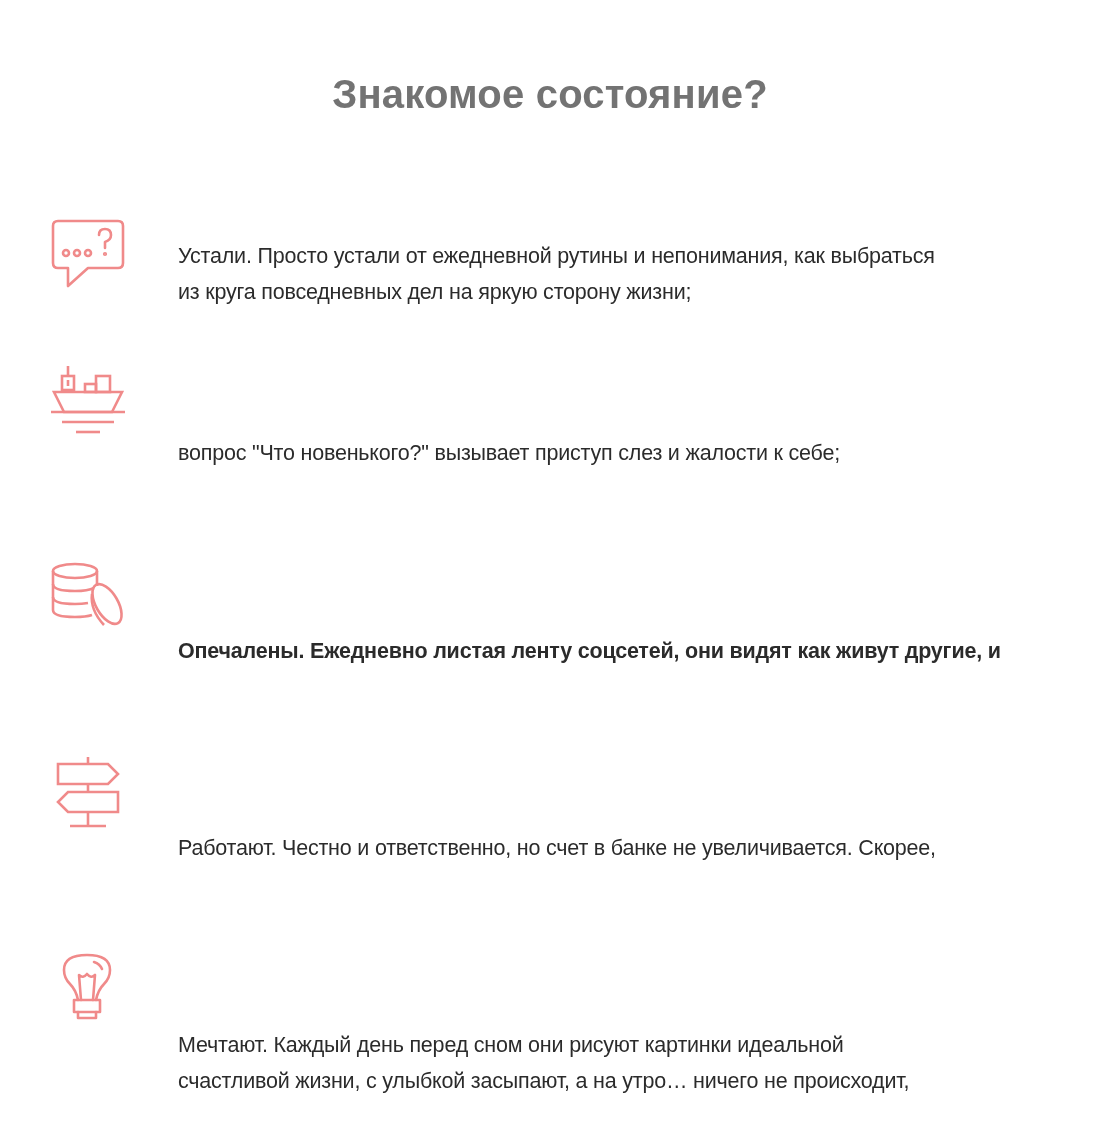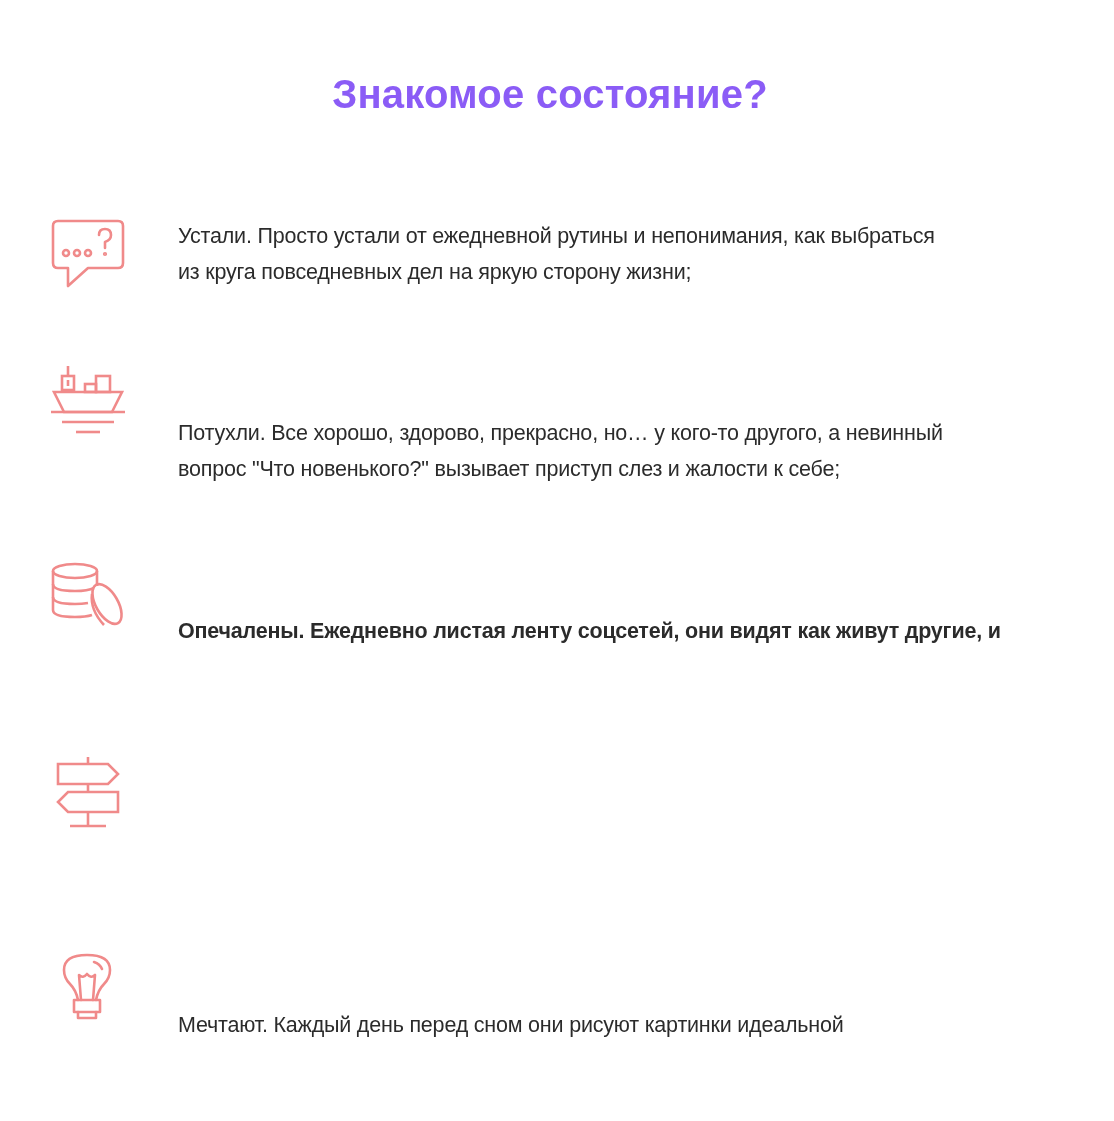--- a/index.html
+++ b/index.html
@@ -15,21 +15,21 @@
     font-family: "Liberation Sans", "DejaVu Sans", sans-serif;
   }
   .title {
     position: absolute;
     left: 0;
     top: 40px;
     width: 1100px;
     text-align: center;
     font-size: 40px;
     font-weight: bold;
-    color: #8b5cf6;
+    color: #737373;
     letter-spacing: 0.2px;
     line-height: 54px;
   }
   .item {
     position: absolute;
     left: 0;
     width: 1114px;
   }
   .icon {
     position: absolute;
@@ -44,20 +44,21 @@
   }
   .text {
     position: absolute;
     left: 178px;
     width: 870px;
     font-size: 21.5px;
     line-height: 36px;
     color: #2b2b2b;
     font-weight: 300;
     letter-spacing: -0.2px;
+    margin-top: 20px;
   }
   .text span { display: block; white-space: nowrap; }
 </style>
 </head>
 <body>
 
 <h1 class="title">Знакомое состояние?</h1>
 
 <div class="item" style="top:0;">
   <div class="icon" style="top:218px;">
@@ -84,21 +85,20 @@
       <path d="M20 16 V22"></path>
       <rect x="37" y="20" width="11" height="8"></rect>
       <rect x="48" y="12" width="14" height="16"></rect>
       <path d="M6 28 H74 L64 48 H16 Z"></path>
       <path d="M3 48 H77"></path>
       <path d="M14 58 H66"></path>
       <path d="M28 68 H52"></path>
     </svg>
   </div>
   <div class="text" style="top:415px;">
-    <span>Потухли. Все хорошо, здорово, прекрасно, но… у кого-то другого, а невинный</span>
     <span>вопрос "Что новенького?" вызывает приступ слез и жалости к себе;</span>
   </div>
 </div>
 
 <div class="item" style="top:0;">
   <div class="icon" style="top:560px;">
     <svg viewBox="0 0 80 72" fill="none" stroke="#f08a8a" stroke-width="2.6">
       <ellipse cx="27" cy="11" rx="22" ry="7"></ellipse>
       <path d="M5 11 V50 Q5 57 27 57 Q38 57 44 55"></path>
       <path d="M49 11 V26"></path>
@@ -118,29 +118,31 @@
     <svg viewBox="0 0 80 72" fill="none" stroke="#f08a8a" stroke-width="2.6" stroke-linejoin="miter">
       <path d="M40 1 V8"></path>
       <path d="M10 8 H60 L70 18 L60 28 H10 Z"></path>
       <path d="M40 28 V36"></path>
       <path d="M20 36 H70 V56 H20 L10 46 Z"></path>
       <path d="M40 56 V70"></path>
       <path d="M22 70 H58"></path>
     </svg>
   </div>
   <div class="text" style="top:810px;">
+    <span>Работают. Честно и ответственно, но счет в банке не увеличивается. Скорее,</span>
   </div>
 </div>
 
 <div class="item" style="top:0;">
   <div class="icon" style="top:952px;">
     <svg viewBox="0 0 80 72" fill="none" stroke="#f08a8a" stroke-width="2.6" stroke-linejoin="round" stroke-linecap="round">
       <path d="M30 48 Q28 38 22 32 Q16 26 16 18 Q16 3 39 3 Q62 3 62 18 Q62 26 56 32 Q50 38 48 48"></path>
       <path d="M46 10 Q52 12 54 17"></path>
       <path d="M33 48 L31 23 Q35 27 39 22 Q43 27 47 23 L45 48"></path>
       <rect x="26" y="48" width="26" height="12"></rect>
       <path d="M30 60 V66 H48 V60"></path>
     </svg>
   </div>
   <div class="text" style="top:1007px;">
     <span>Мечтают. Каждый день перед сном они рисуют картинки идеальной</span>
+    <span>счастливой жизни, с улыбкой засыпают, а на утро… ничего не происходит,</span>
   </div>
 </div>
 
 </body></html>

